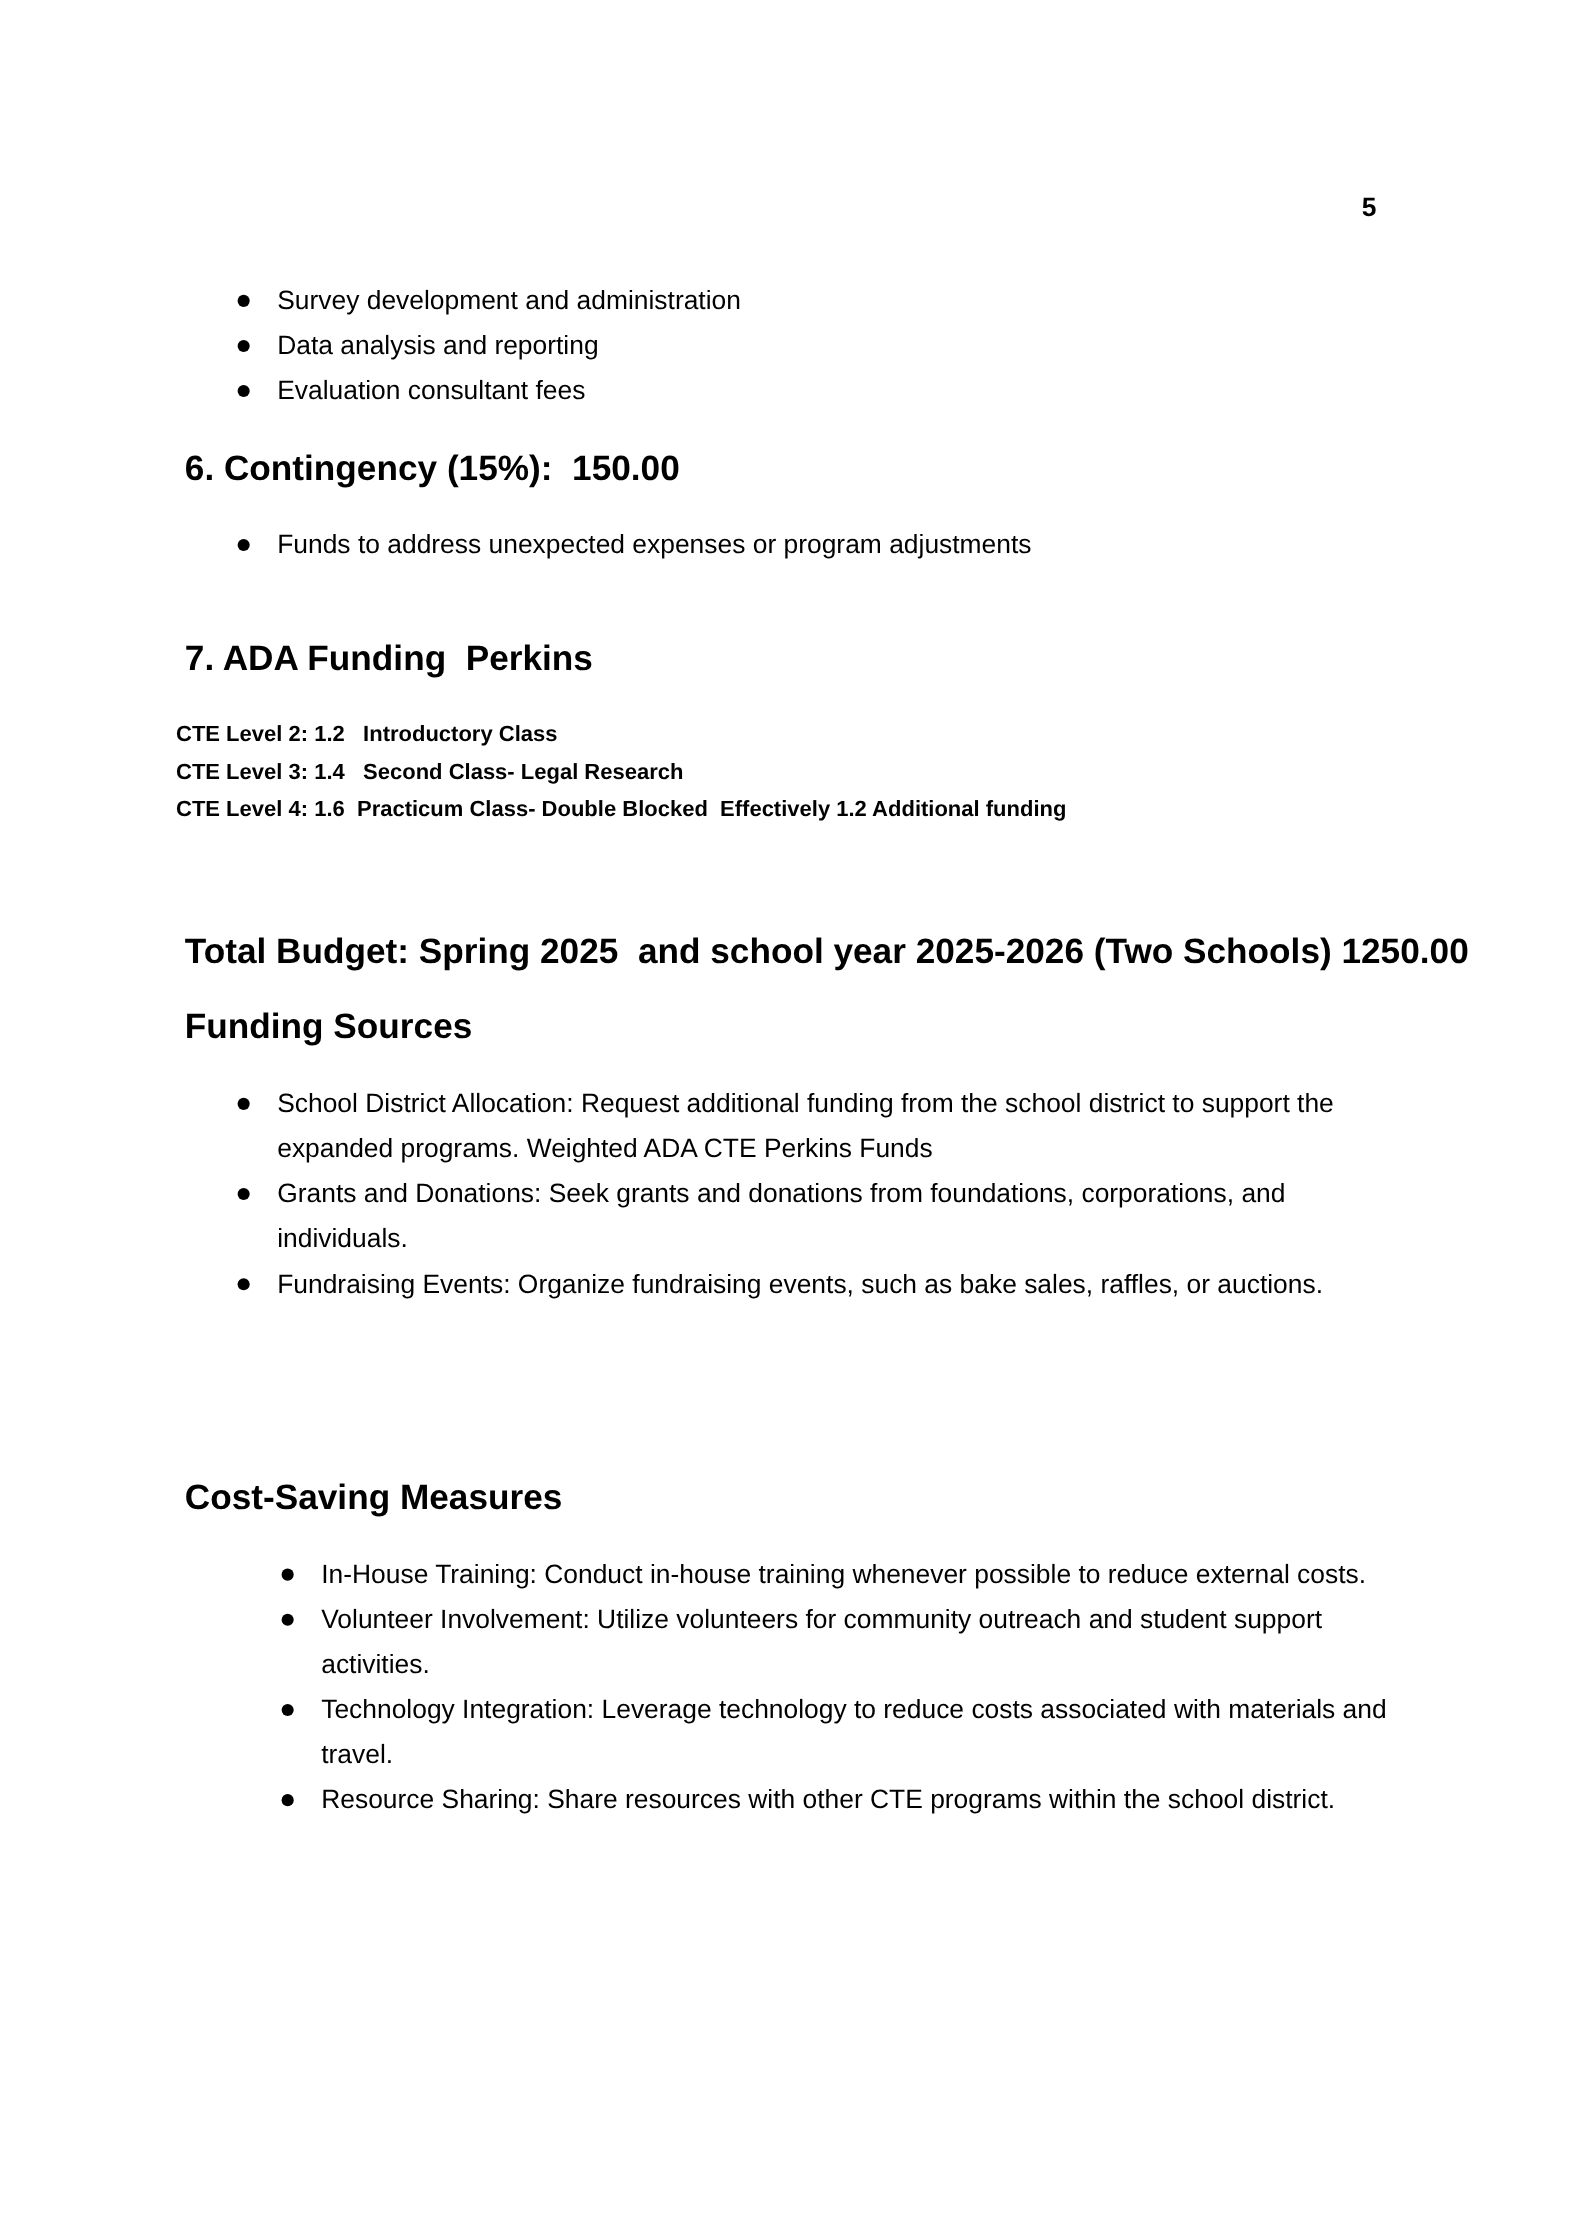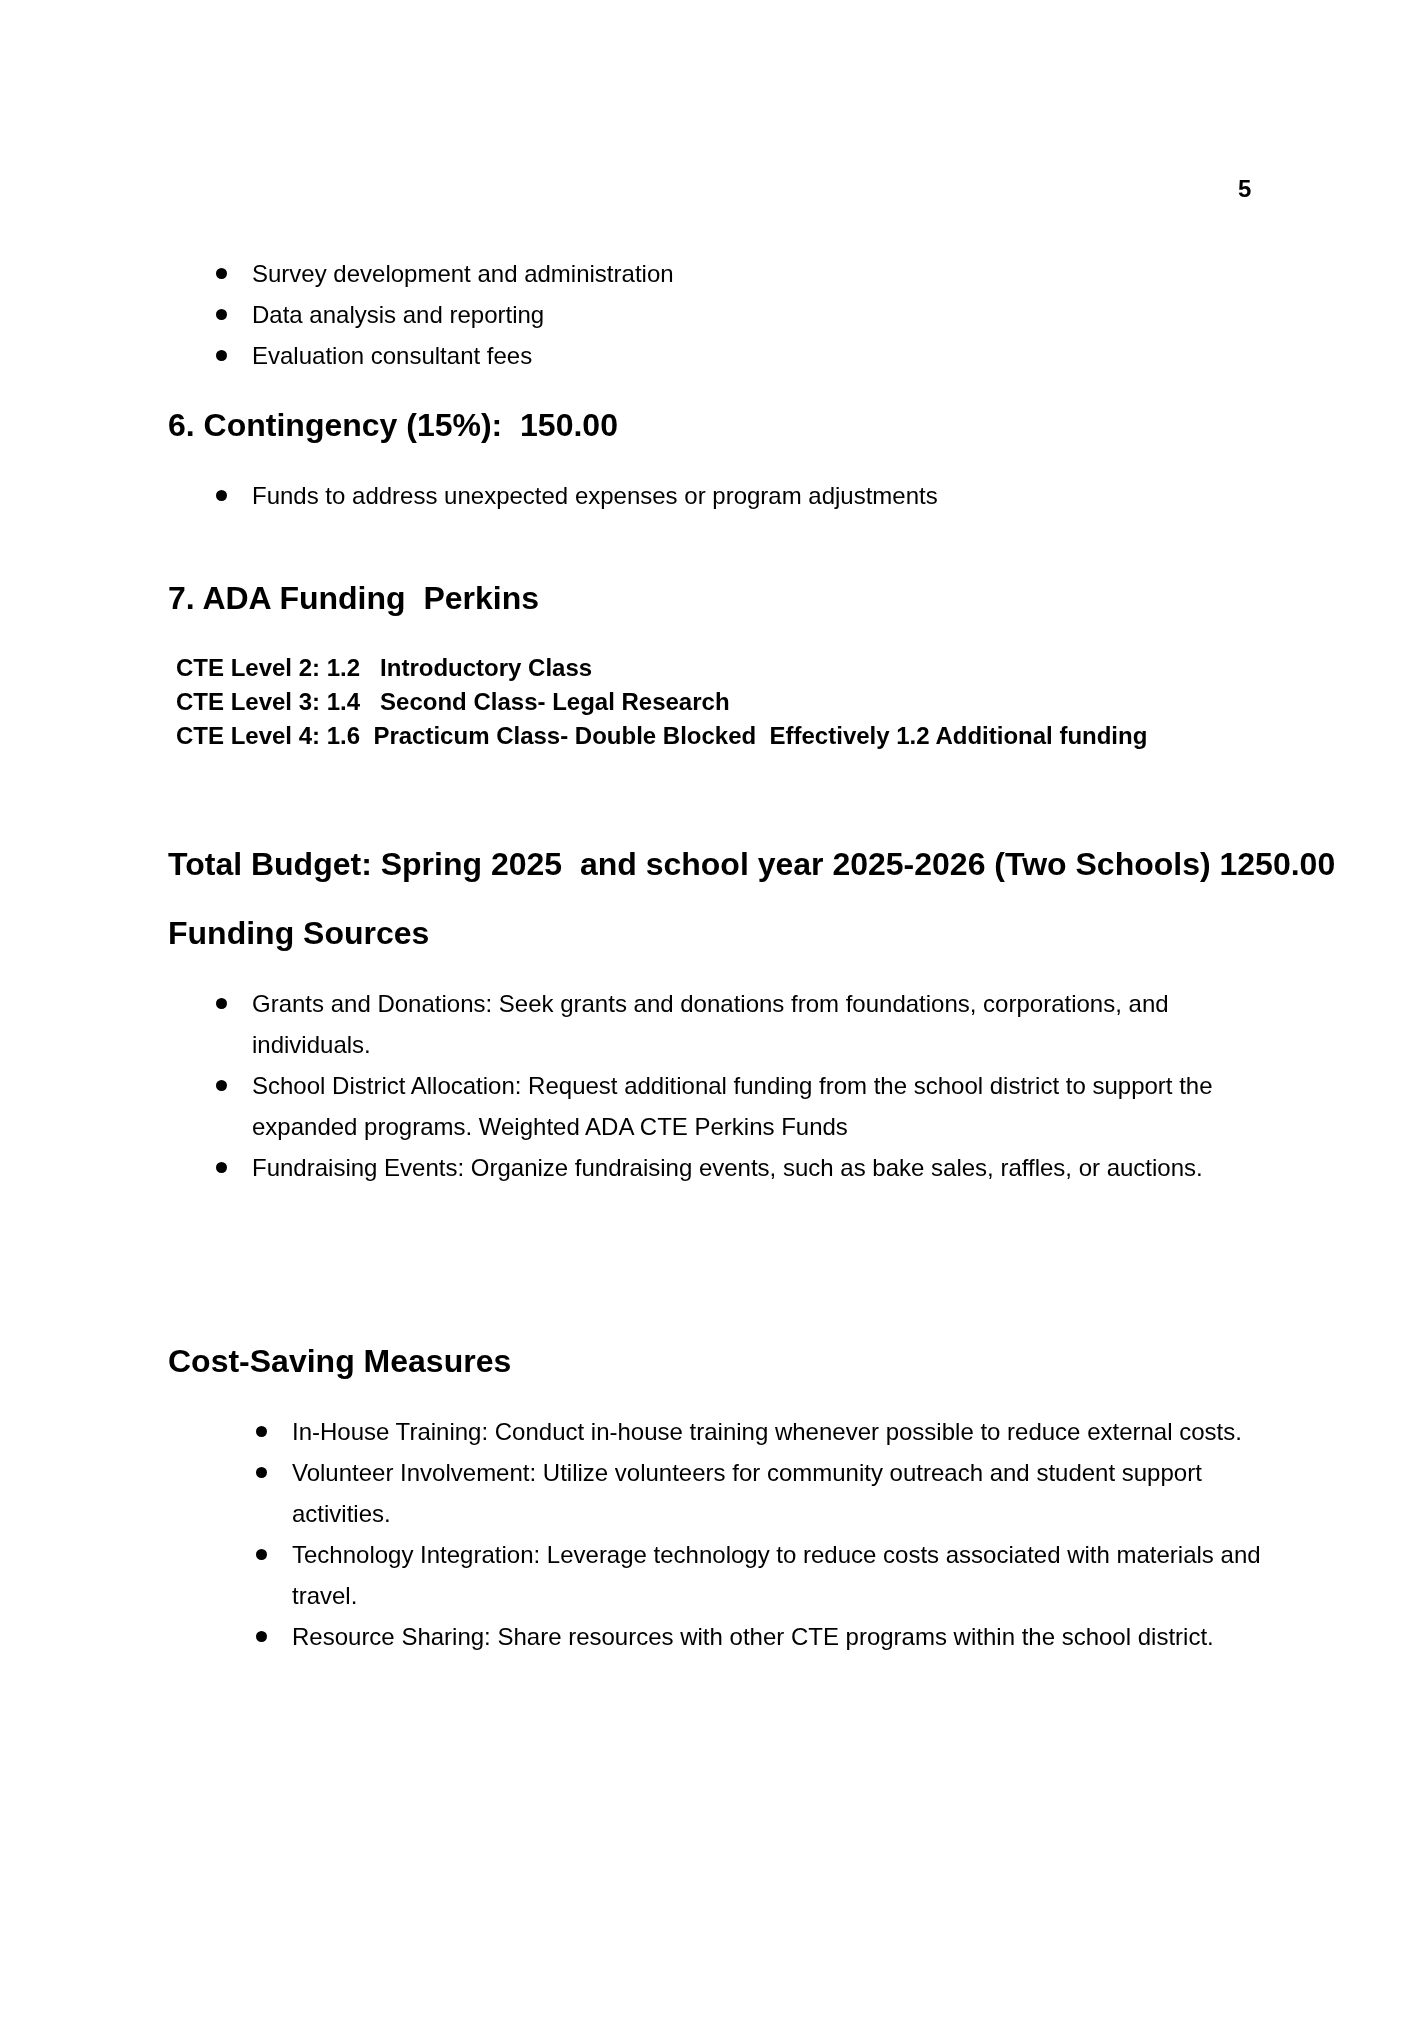--- a/index.html
+++ b/index.html
@@ -33,23 +33,23 @@
     .heading {
       position: absolute;
       left: 168px;
       font-size: 32px;
       font-weight: bold;
       line-height: 30px;
       white-space: pre;
     }
     .cte-block {
       position: absolute;
-      left: 176px;
+      left: 160px;
       top: 651px;
-      font-size: 24px;
+      font-size: 20px;
       font-weight: bold;
       line-height: 34px;
     }
     .cte-line {
       white-space: pre;
       height: 34px;
     }
     ul.bullets {
       position: absolute;
       left: 0;
@@ -98,22 +98,22 @@
   <div class="cte-block">
     <div class="cte-line">CTE Level 2: 1.2   Introductory Class</div>
     <div class="cte-line">CTE Level 3: 1.4   Second Class- Legal Research</div>
     <div class="cte-line">CTE Level 4: 1.6  Practicum Class- Double Blocked  Effectively 1.2 Additional funding</div>
   </div>
 
   <div class="heading" style="top:849px;">Total Budget: Spring 2025  and school year 2025-2026 (Two Schools) 1250.00</div>
 
   <div class="heading" style="top:918px;">Funding Sources</div>
   <ul class="bullets" style="top:983px;">
+    <li><span class="dot"></span><span>School District Allocation: Request additional funding from the school district to support the expanded programs. Weighted ADA CTE  Perkins Funds</span></li>
     <li><span class="dot"></span><span>Grants and Donations: Seek grants and donations from foundations, corporations, and individuals.</span></li>
-    <li><span class="dot"></span><span>School District Allocation: Request additional funding from the school district to support the expanded programs. Weighted ADA CTE  Perkins Funds</span></li>
     <li><span class="dot"></span><span>Fundraising Events: Organize fundraising events, such as bake sales, raffles, or auctions.</span></li>
   </ul>
 
   <div class="heading" style="top:1346px;">Cost-Saving Measures</div>
   <ul class="bullets" style="top:1411px;margin-left:40px;">
     <li><span class="dot"></span><span>In-House Training: Conduct in-house training whenever possible to reduce external costs.</span></li>
     <li><span class="dot"></span><span>Volunteer Involvement: Utilize volunteers for community outreach and student support activities.</span></li>
     <li><span class="dot"></span><span>Technology Integration: Leverage technology to reduce costs associated with materials and travel.</span></li>
     <li><span class="dot"></span><span>Resource Sharing: Share resources with other CTE programs within the school district.</span></li>
   </ul>

